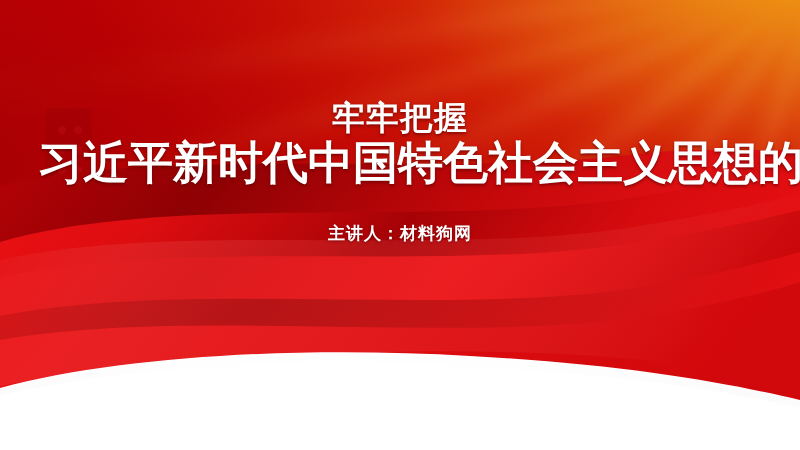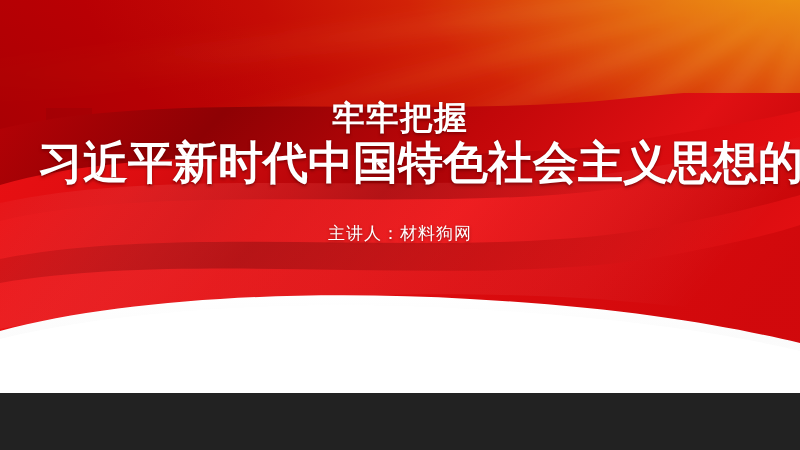--- a/index.html
+++ b/index.html
@@ -8,21 +8,21 @@
     padding: 0;
     background: #222;
   }
   body {
     font-family: "DejaVu Sans", "Liberation Sans", sans-serif;
   }
 
   .slide {
     position: relative;
     width: 800px;
-    height: 393px;
+    height: 450px;
     overflow: hidden;
     background: #c20004;
     user-select: none;
   }
 
   
   .bg-base {
     position: absolute;
     inset: 0;
     background:
@@ -103,21 +103,21 @@
     display: block;
     white-space: nowrap;
   }
   .title-line-1 { font-size: 33px; line-height: 44px; }
   .title-line-2 { font-size: 45px; line-height: 46px; letter-spacing: 0px; margin-left: 41px; }
   .title-line-3 { font-size: 33px; line-height: 46px; }
 
   .presenter {
     margin-top: 36px;
     font-size: 17px;
-    font-weight: 400;
+    font-weight: 700;
     color: #ffffff;
     letter-spacing: 1px;
     white-space: nowrap;
     text-shadow: 0 1px 3px rgba(90,0,0,.6);
   }
 </style>
 </head>
 <body>
 
 <div class="slide">

